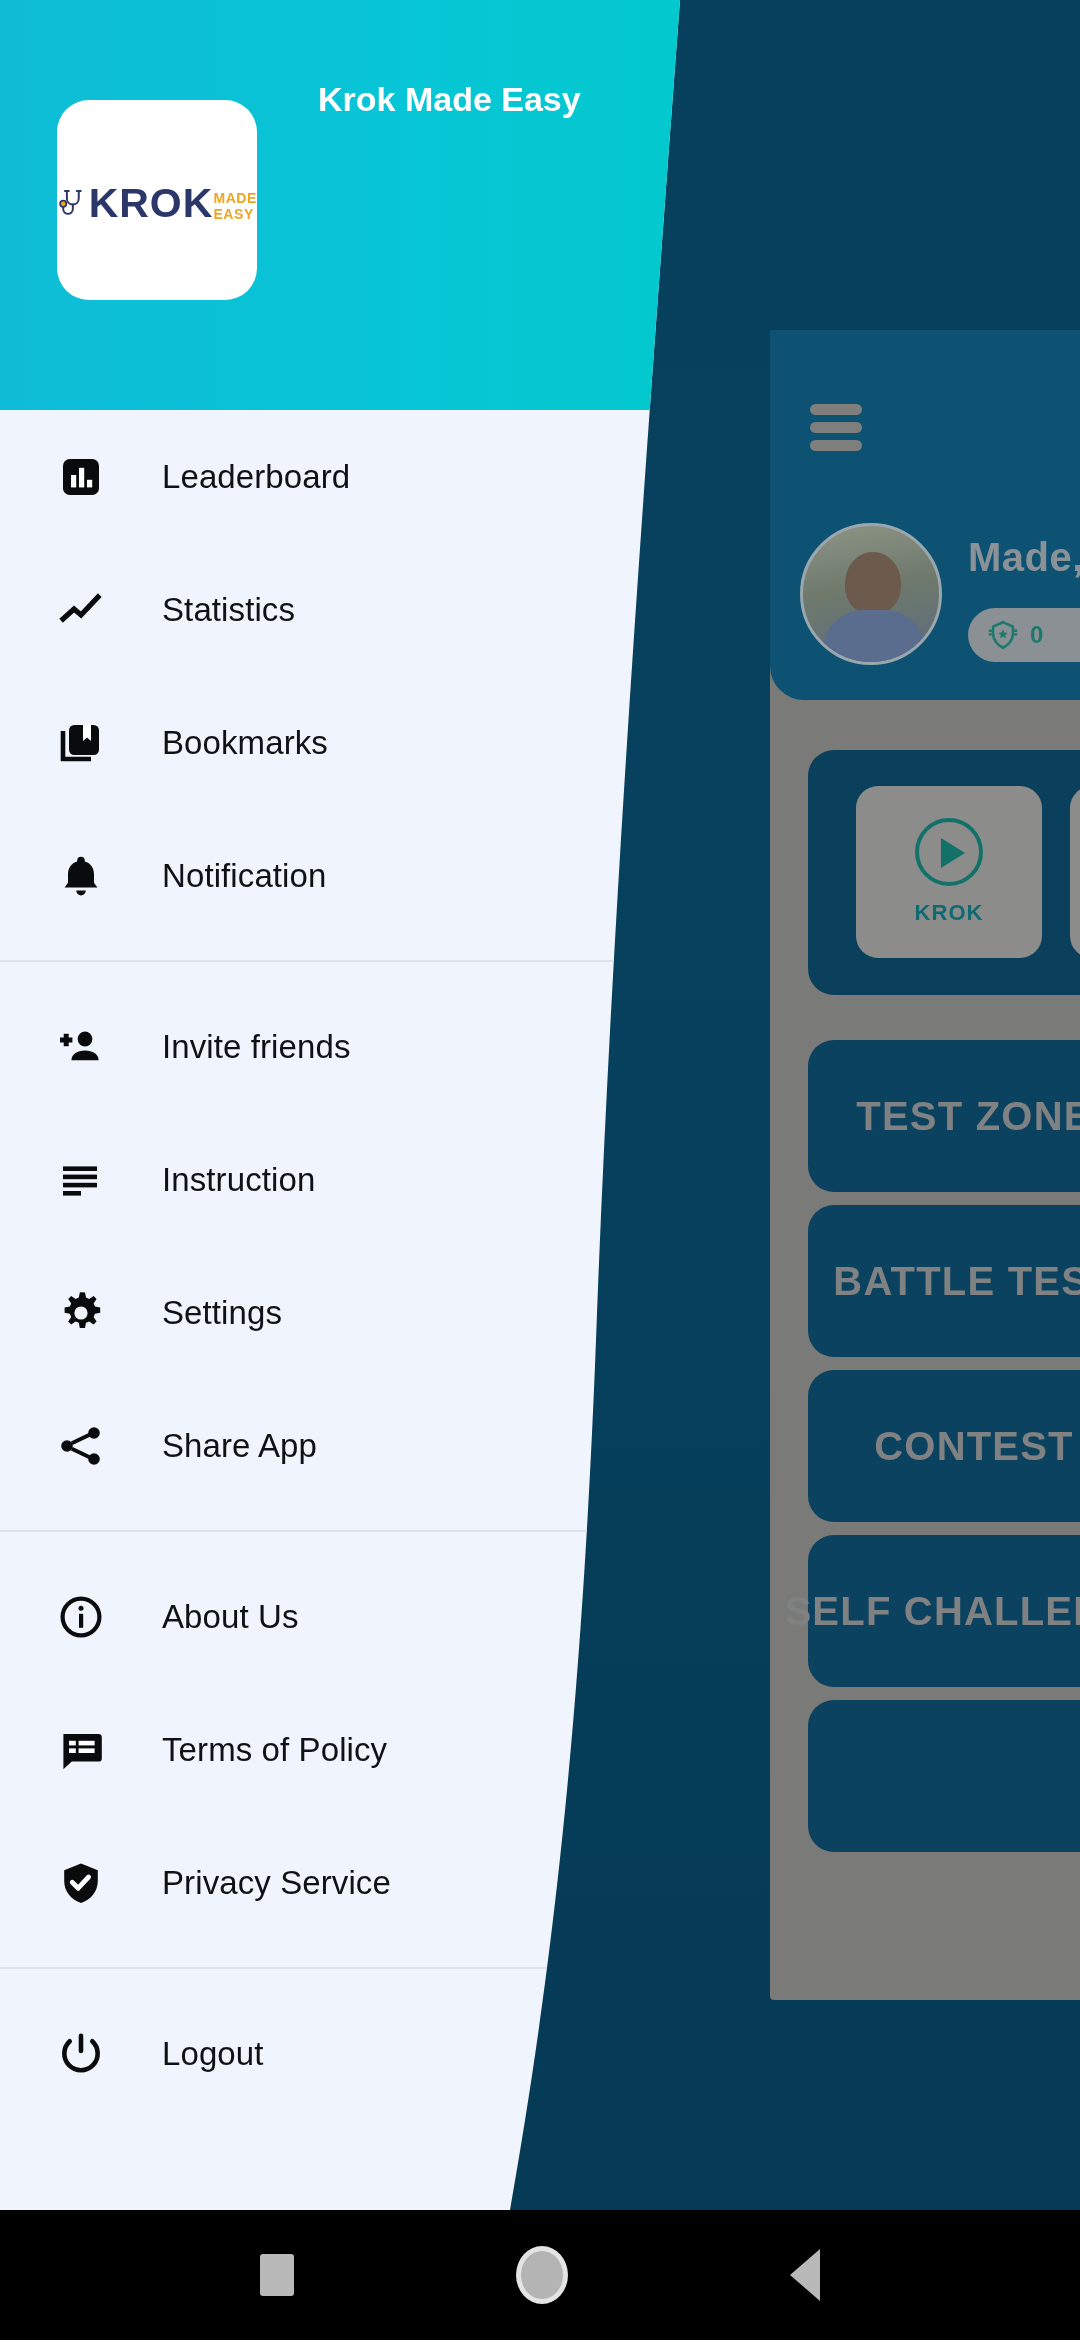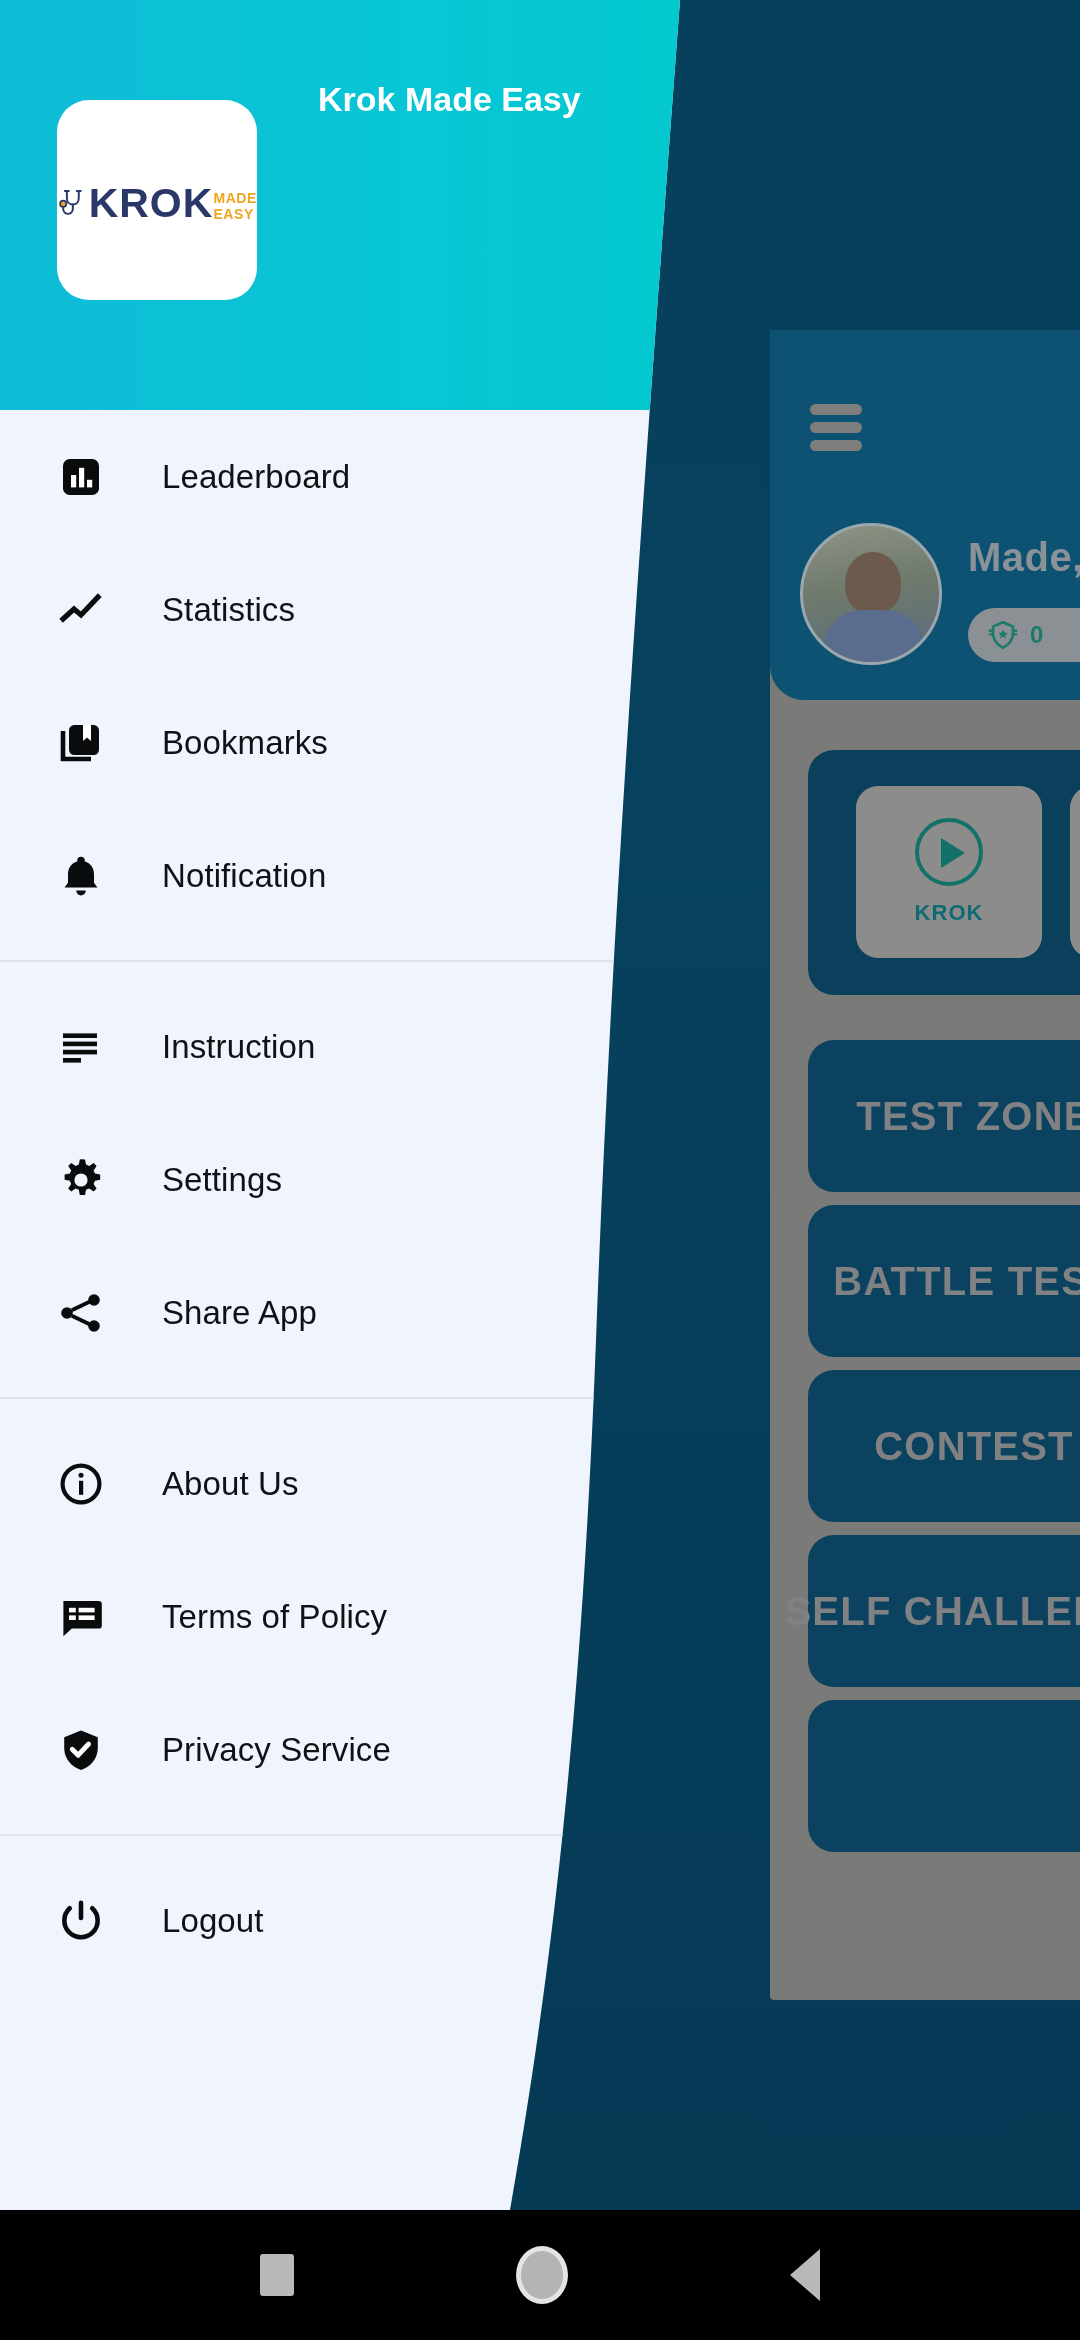--- a/index.html
+++ b/index.html
@@ -191,20 +191,30 @@
           <svg width="48" height="48" viewBox="0 0 24 24">
             <path d="M12 2.4 a1.9 1.9 0 0 1 1.9 1.9 v.4 c3 .8 4.6 3.3 4.6 6.6 v4.1 l1.7 2.3 H3.8 l1.7-2.3 v-4.1 c0-3.3 1.6-5.8 4.6-6.6 v-.4 A1.9 1.9 0 0 1 12 2.4 Z" fill="#0a0b0d"></path>
             <path d="M9.6 19.3 h4.8 a2.4 2.4 0 0 1 -4.8 0 Z" fill="#0a0b0d"></path>
           </svg>
         </span>
         <span class="lbl">Notification</span>
       </div>
 
       <div class="divider"></div>
 
+      <div class="mitem">
+        <span class="ico">
+          <svg width="48" height="48" viewBox="0 0 24 24">
+            <circle cx="14" cy="8" r="3.7" fill="#0a0b0d"></circle>
+            <path d="M7.2 18.6 c0-3.1 3-4.9 6.8-4.9 s6.8 1.8 6.8 4.9 Z" fill="#0a0b0d"></path>
+            <path d="M4.6 5.4 v6.2 M1.5 8.5 h6.2" stroke="#0a0b0d" stroke-width="2.5"></path>
+          </svg>
+        </span>
+        <span class="lbl">Invite friends</span>
+      </div>
 
       <div class="mitem">
         <span class="ico">
           <svg width="48" height="48" viewBox="0 0 24 24">
             <rect x="3" y="5.2" width="17" height="2.3" fill="#0a0b0d"></rect>
             <rect x="3" y="9.3" width="17" height="2.3" fill="#0a0b0d"></rect>
             <rect x="3" y="13.4" width="17" height="2.3" fill="#0a0b0d"></rect>
             <rect x="3" y="17.5" width="9" height="2.3" fill="#0a0b0d"></rect>
           </svg>
         </span>

